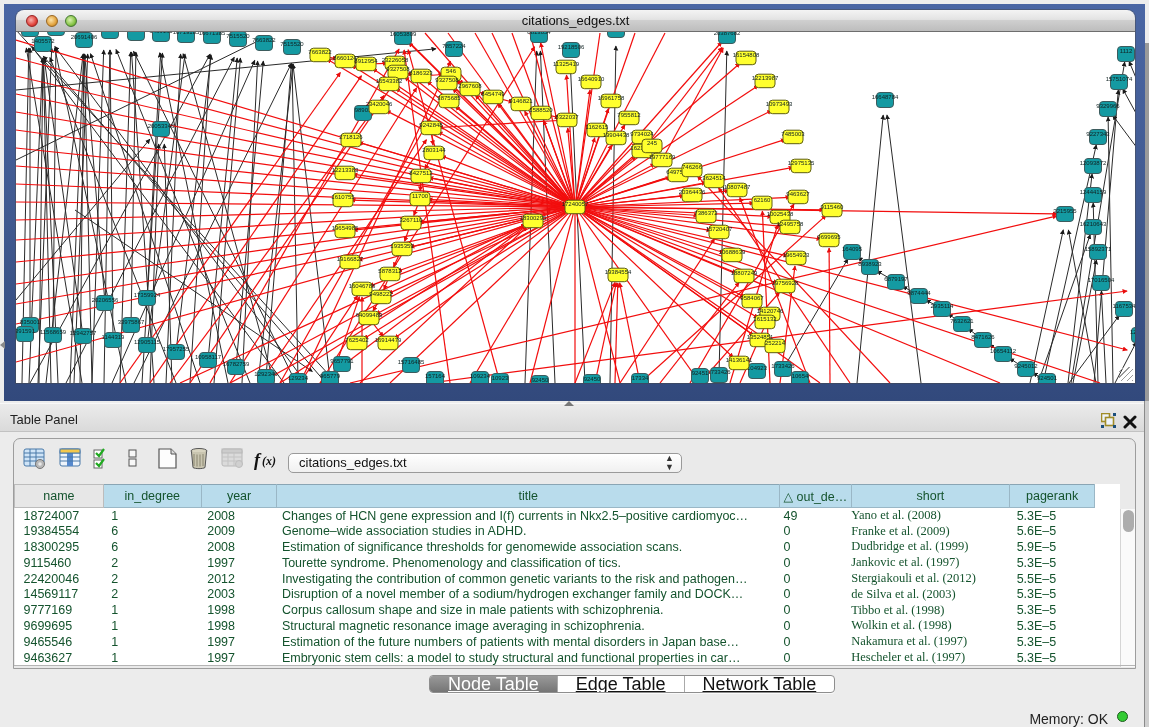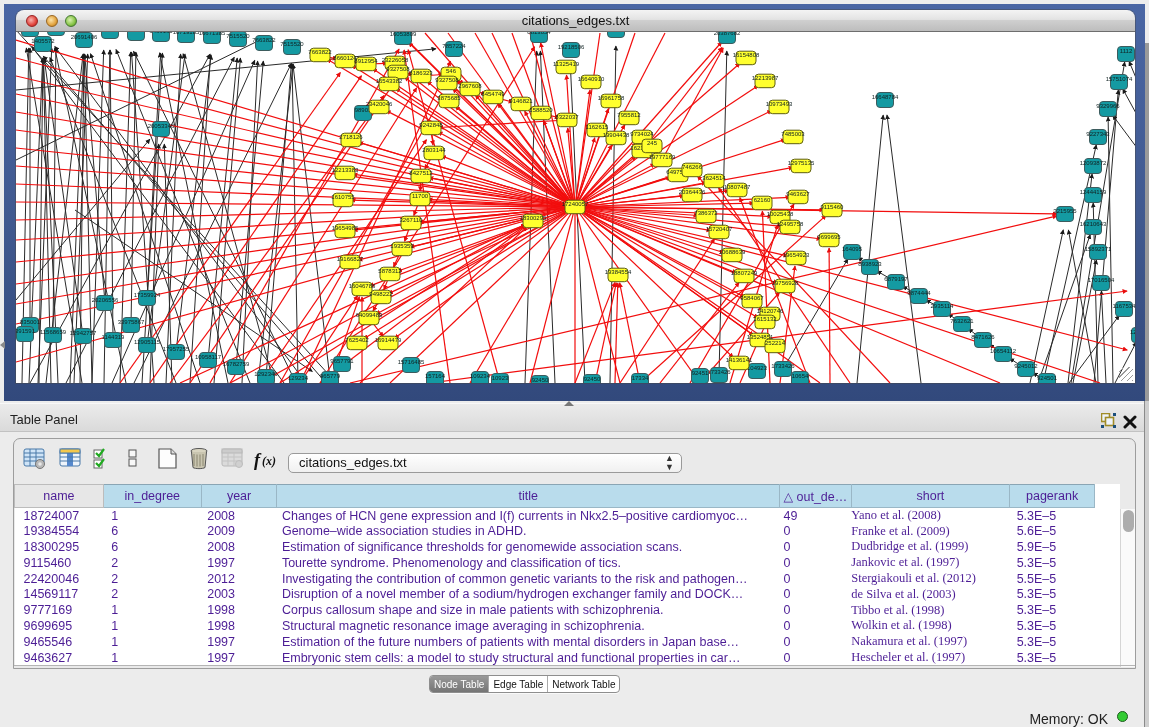--- a/index.html
+++ b/index.html
@@ -37,37 +37,37 @@
 #icon-close{position:absolute;left:1123px;top:11px;}
 #container{position:absolute;left:13px;top:37px;width:1123px;height:231px;
   background:#eaeaea;border:1px solid #9d9d9d;border-radius:7px 7px 0 0;}
 #toolbar{position:absolute;left:0;top:0;width:100%;height:44px;}
 #combo{position:absolute;left:274px;top:14px;width:394px;height:20px;border:1px solid #9a9a9a;
   border-radius:5px;background:linear-gradient(180deg,#ffffff,#f0f0f0);
   font-size:13px;color:#111;line-height:18px;padding-left:10px;}
 #combo .updown{position:absolute;right:7px;top:0px;font-size:9px;color:#333;line-height:9px;}
 
 #tbl{position:absolute;left:0px;top:45px;width:1081px;border-collapse:collapse;table-layout:fixed;
-  font-size:12.5px;color:#4c1d95;}
+  font-size:12.5px;color:#14532d;}
 #tbl th{height:23px;font-weight:normal;font-size:12.5px;
   background:#b9dcec;border:1px solid #9ab7c6;border-top:1px solid #8aa5b4;}
 #tbl th.c1{background:#e7e7e7;border-color:#bcbcbc;}
 #tbl td{height:15.8px;padding:0;white-space:nowrap;overflow:hidden;background:#fff;}
 #tbl .c1{width:88px;} #tbl .c2{width:97px;} #tbl .c3{width:75px;}
 #tbl .c4{width:498px;} #tbl .c5{width:71px;} #tbl .c6{width:157px;} #tbl .c7{width:84px;}
 #tbl td.c1{padding-left:9px;} #tbl td.c2{padding-left:8px;} #tbl td.c3{padding-left:6px;}
 #tbl td.c4{padding-left:5px;} #tbl td.c5{padding-left:4px;margin-left:22px;} #tbl td.c6{text-align:left;font-family:Liberation Serif, serif;}
 #tbl td.c7{padding-left:7px;}
 #vscroll{position:absolute;left:1106px;top:70px;width:15px;height:158px;background:#fafafa;border-left:1px solid #d5d5d5;}
 #vthumb{position:absolute;left:2px;top:1px;width:11px;height:22px;border-radius:6px;background:#adadad;}
 #tblrule{position:absolute;left:0;top:226px;width:1121px;height:1px;background:#b5b5b5;}
 
 #segs{position:absolute;left:429px;top:274px;height:18px;border:1px solid #8e8e8e;border-radius:4px;
   overflow:hidden;display:flex;background:#fff;box-shadow:0 1px 0 rgba(255,255,255,.7);}
-.seg{font-size:10px;line-height:17px;padding:0 4px;color:#111;border-right:1px solid #aaa;}
+.seg{font-size:18px;line-height:17px;padding:0 18px;color:#111;border-right:1px solid #aaa;text-decoration:underline;}
 .seg:last-child{border-right:none;}
 #seg1{background:linear-gradient(180deg,#999,#757575);color:#fff;}
 #status{position:absolute;right:37px;top:310px;font-size:14px;color:#222;}
 #memdot{position:absolute;right:17px;top:310px;width:11px;height:11px;border-radius:50%;
   background:#33cc33;border:1.5px solid #1d5c1d;}
 </style></head>
 <body>
 <div id="stage">
   <div id="bluepanel"></div>
   <div id="rstrip-top"></div>

